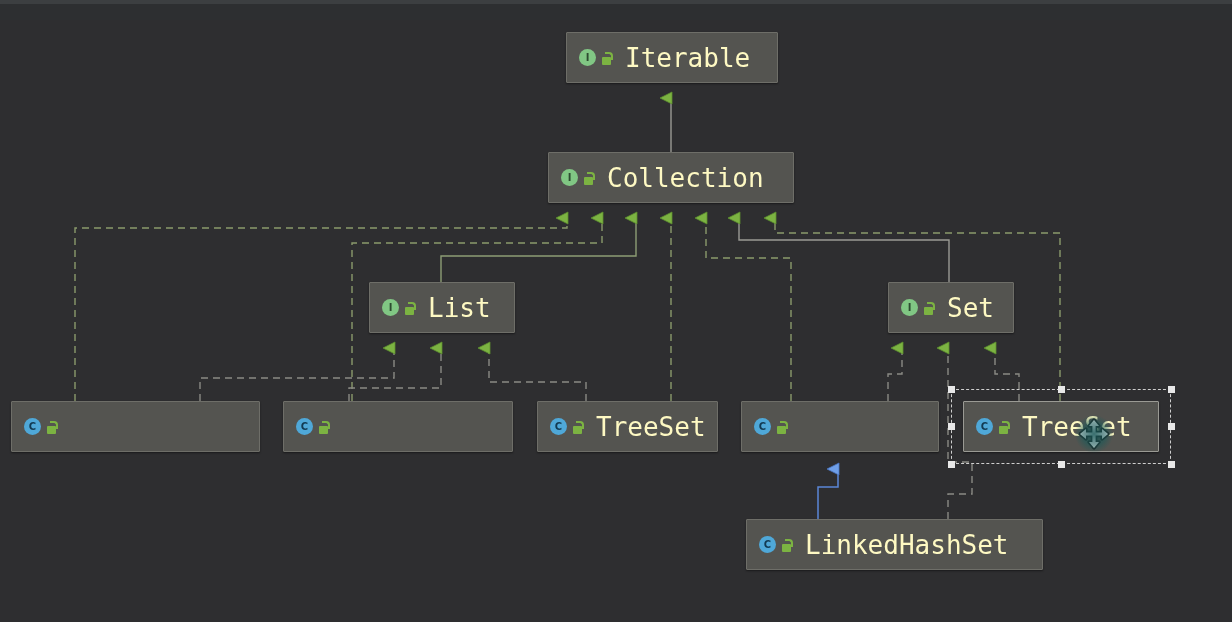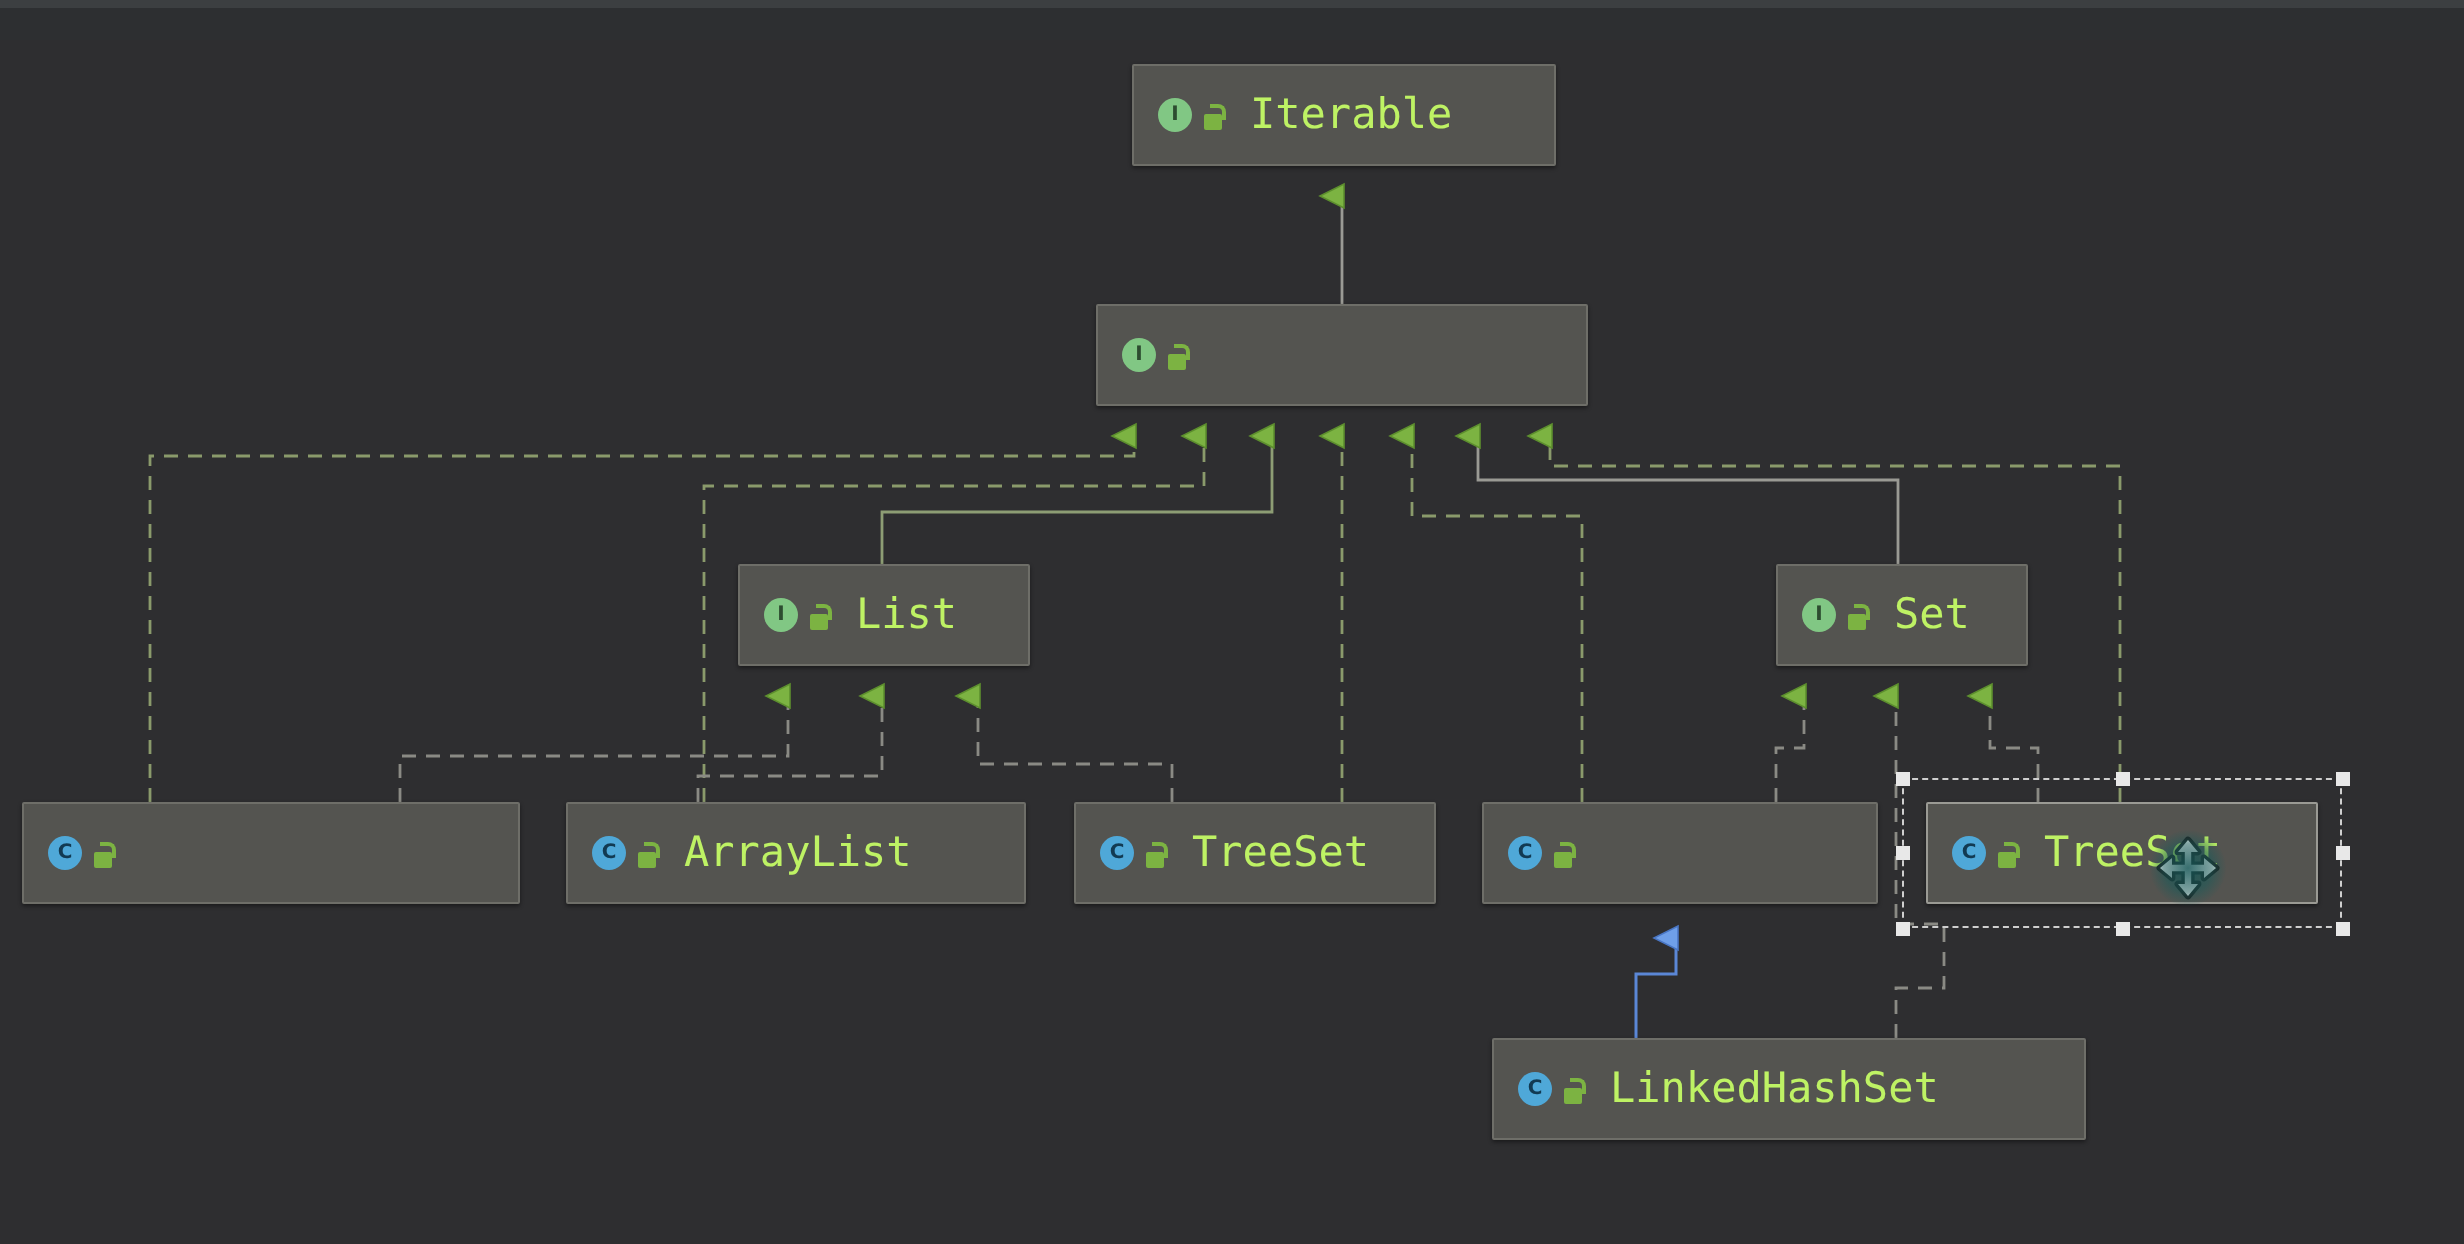--- a/index.html
+++ b/index.html
@@ -95,22 +95,22 @@
     top: 1px;
     width: 6px;
     height: 6px;
     border: 2px solid #7cb342;
     border-bottom: none;
     border-left: none;
     border-radius: 0 4px 0 0;
   }
   .node .label {
     margin-left: 10px;
-    color: #bef264;
-    font-size: 21px;
+    color: #fef9c3;
+    font-size: 26px;
     letter-spacing: 0px;
     white-space: nowrap;
     line-height: 1;
   }
   .node.selected {
     border: 1px solid #9a9a94;
   }
   .handle {
     position: absolute;
     width: 7px;
@@ -230,20 +230,21 @@
   </div>
 
   <div class="node" id="n-collection" style="left: 548px; top: 152px; width: 246px; height: 51px;">
     <span class="ico-wrap">
       <span class="ico ico-iface">I</span>
       <span class="lockico">
           <span class="shackle"></span>
           <span class="body"></span>
         </span>
     </span>
+    <span class="label">Collection</span>
   </div>
 
   <div class="node" id="n-list" style="left: 369px; top: 282px; width: 146px; height: 51px;">
     <span class="ico-wrap">
       <span class="ico ico-iface">I</span>
       <span class="lockico">
           <span class="shackle"></span>
           <span class="body"></span>
         </span>
     </span>
@@ -272,21 +273,20 @@
   </div>
 
   <div class="node" id="n-arraylist" style="left: 283px; top: 401px; width: 230px; height: 51px;">
     <span class="ico-wrap">
       <span class="ico ico-class">C</span>
       <span class="lockico">
           <span class="shackle"></span>
           <span class="body"></span>
         </span>
     </span>
-    <span class="label">ArrayList</span>
   </div>
 
   <div class="node" id="n-vector" style="left: 537px; top: 401px; width: 181px; height: 51px;">
     <span class="ico-wrap">
       <span class="ico ico-class">C</span>
       <span class="lockico">
           <span class="shackle"></span>
           <span class="body"></span>
         </span>
     </span>

